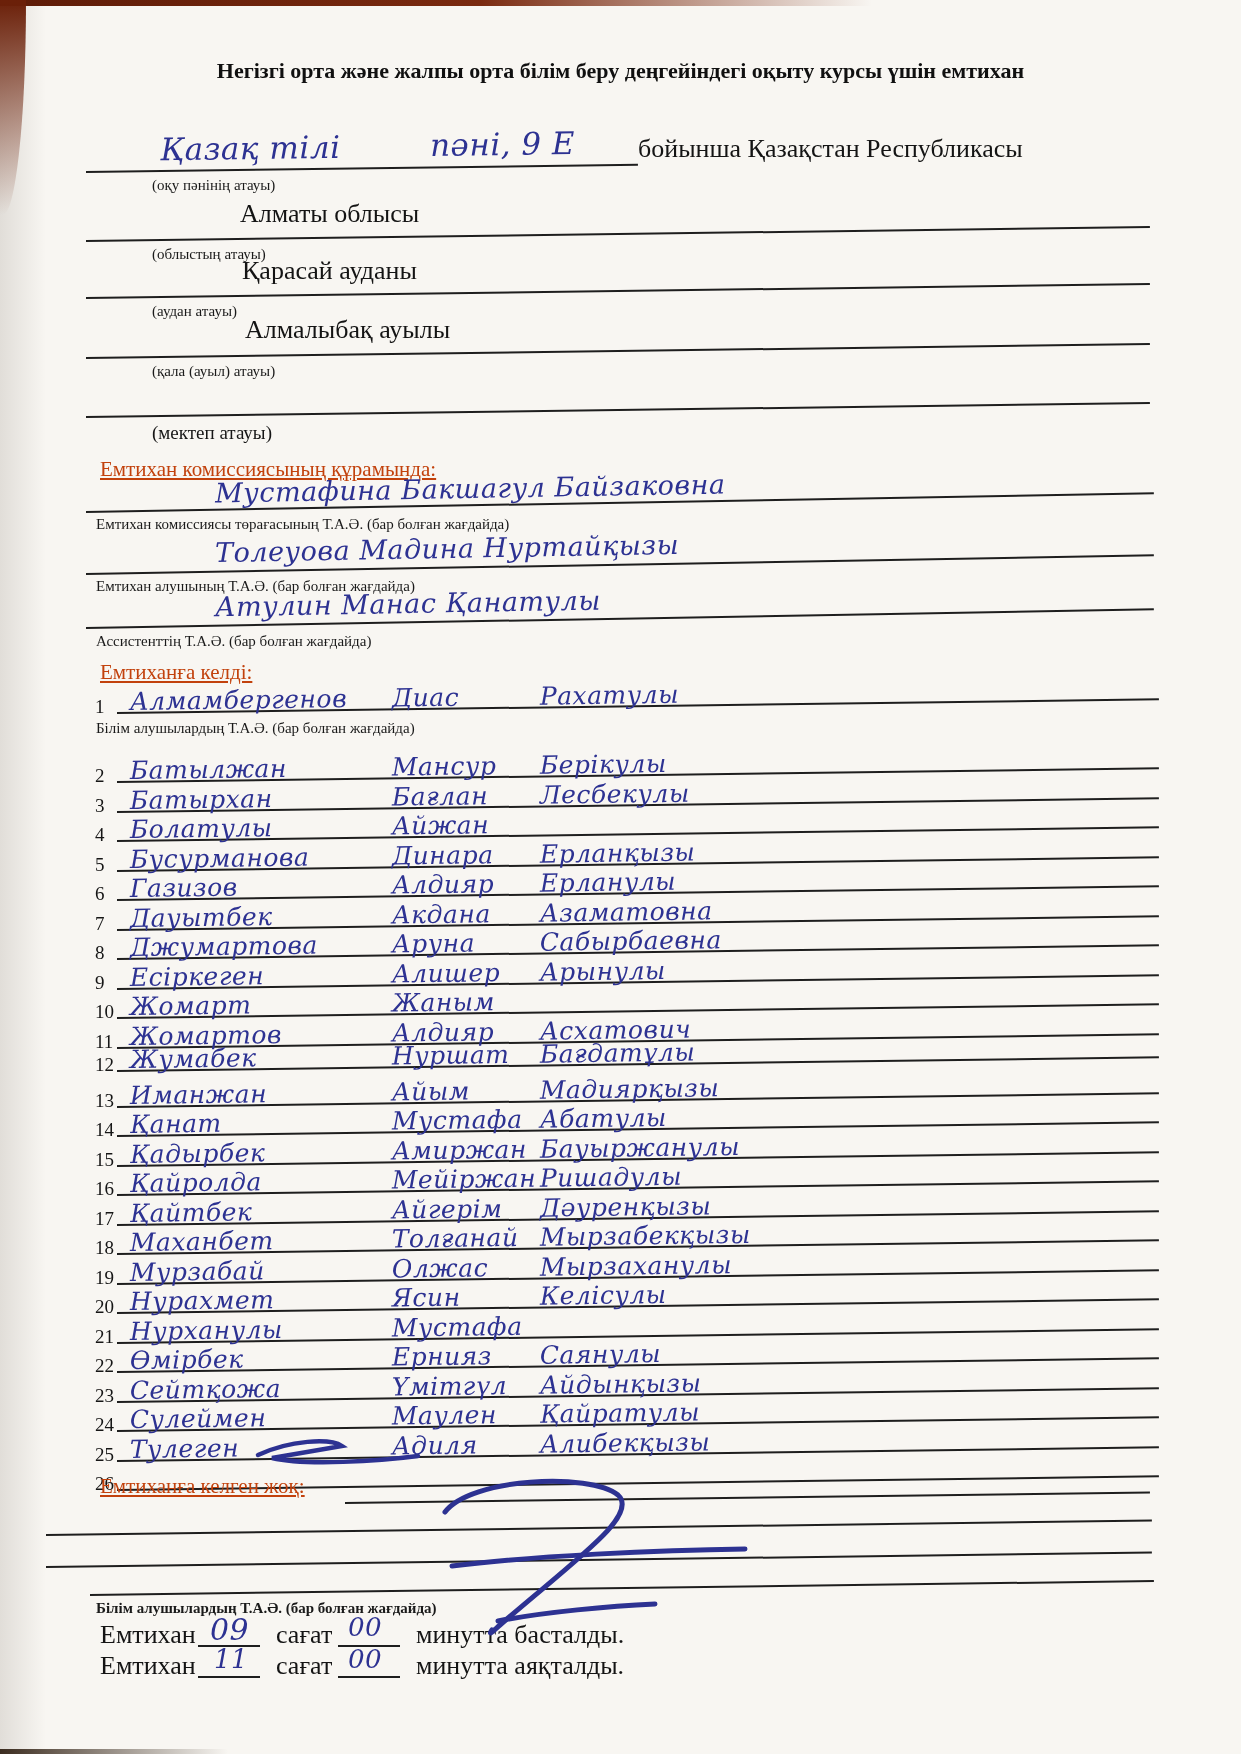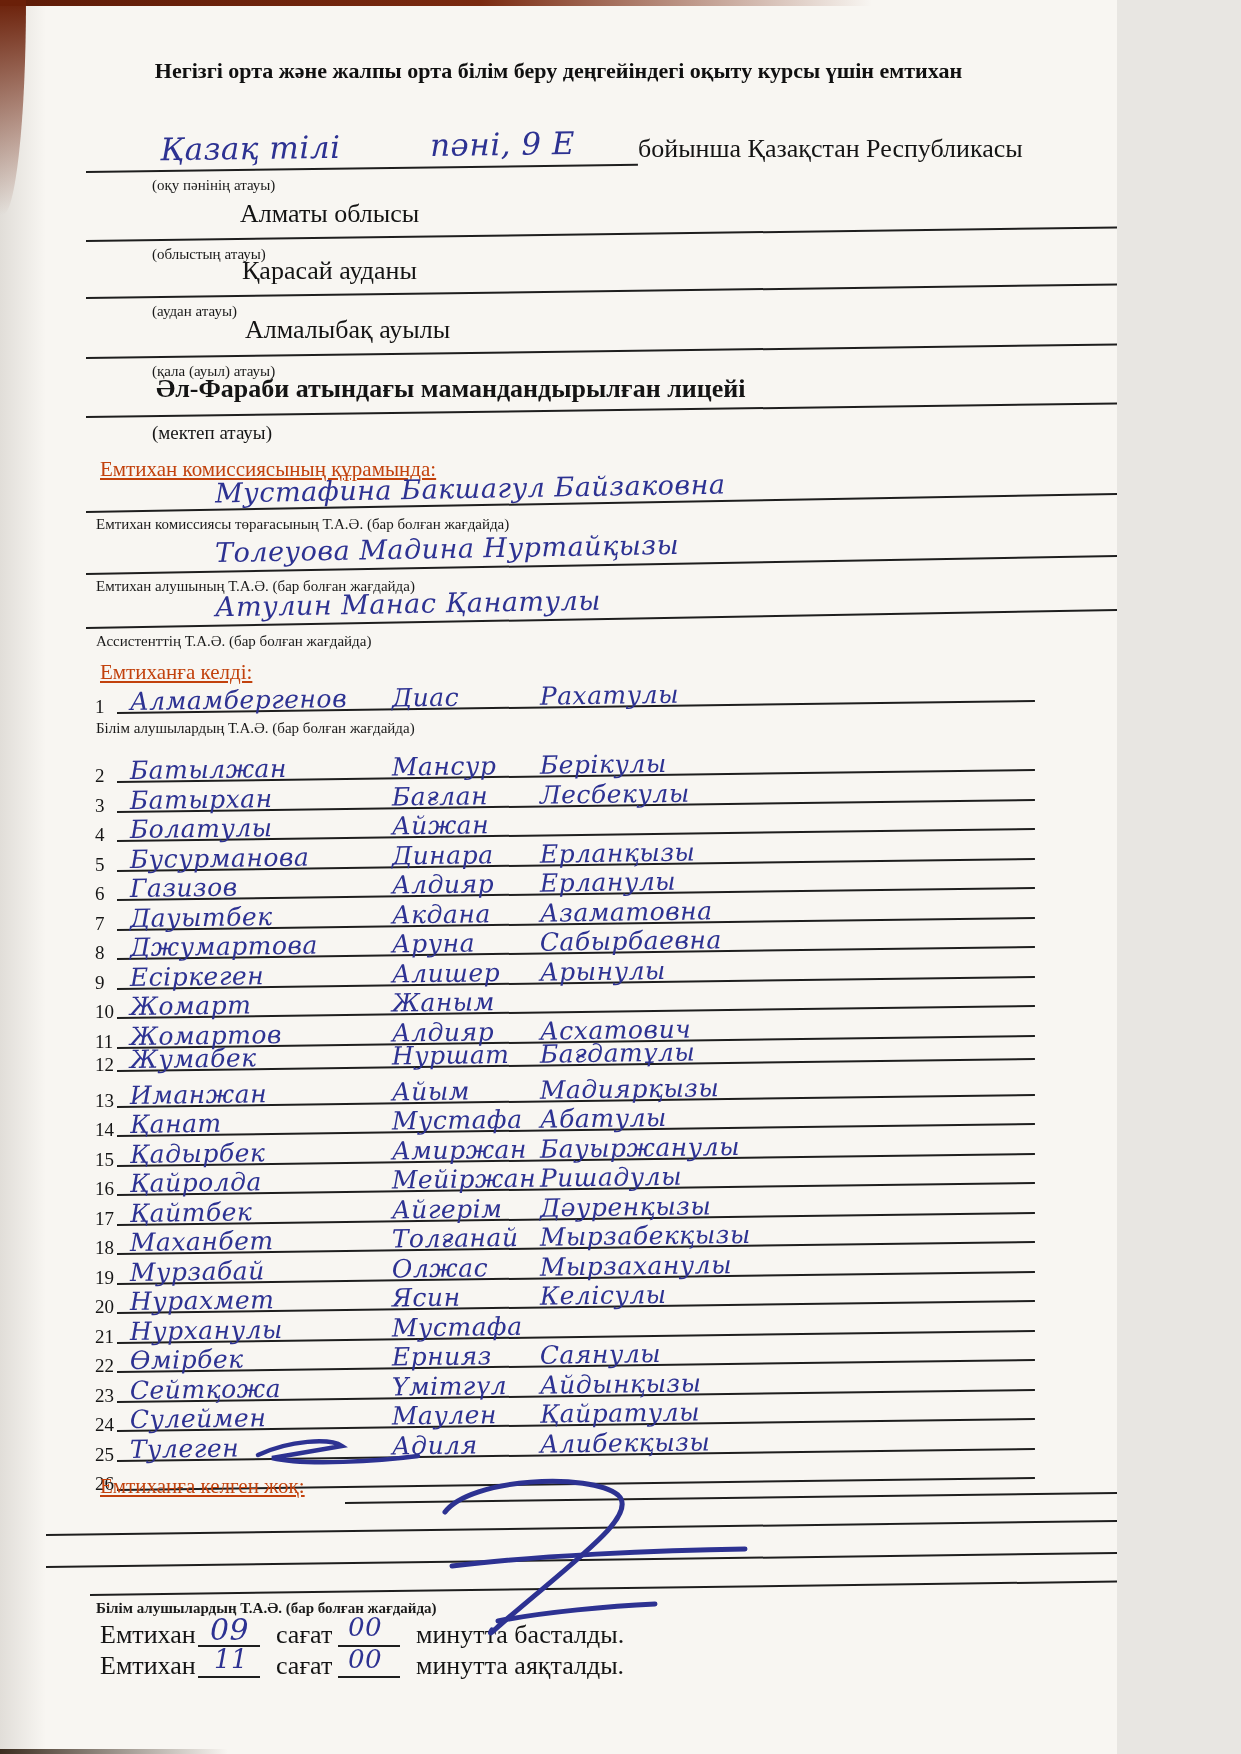--- a/index.html
+++ b/index.html
@@ -1,18 +1,18 @@
 <!DOCTYPE html>
 <html><head>
 <meta charset="utf-8">
 <style>
   html,body{margin:0;padding:0;background:#e8e6e2;}
   .page{
     position:relative;
-    width:1117px;height:1754px;
+    width:1241px;height:1754px;
     background:#f8f6f2;
     overflow:hidden;
     font-family:"Liberation Serif",serif;
   }
   .page::before{ 
     content:"";position:absolute;left:0;top:0;bottom:0;width:46px;
     background:linear-gradient(90deg,rgba(120,110,100,0.18),rgba(120,110,100,0));
     pointer-events:none;
   }
   .abs{position:absolute;}
@@ -89,21 +89,20 @@
   <div class="abs label" style="left:152px;top:246px;">(облыстың атауы)</div>
 
   <div class="abs value" style="left:242px;top:256px;">Қарасай ауданы</div>
   <div class="line" style="left:86px;top:297px;width:1064px;"></div>
   <div class="abs label" style="left:152px;top:303px;">(аудан атауы)</div>
 
   <div class="abs value" style="left:245px;top:315px;">Алмалыбақ ауылы</div>
   <div class="line" style="left:86px;top:357px;width:1064px;"></div>
   <div class="abs label" style="left:152px;top:363px;">(қала (ауыл) атауы)</div>
 
-  <div class="abs value" style="left:156px;top:374px;font-weight:bold;">Әл-Фараби атындағы мамандандырылған лицейі</div>
   <div class="line" style="left:86px;top:416px;width:1064px;"></div>
   <div class="abs printed" style="left:152px;top:422px;font-size:19px;">(мектеп атауы)</div>
 
   <div class="abs heading" style="left:100px;top:457px;">Емтихан комиссиясының құрамында:</div>
 
   <div class="abs hw" style="left:215px;top:473px;font-size:27px;transform:rotate(-1deg);">Мустафина  Бакшагул  Байзаковна</div>
   <div class="line" style="left:86px;top:511px;width:1068px;transform:rotate(-1deg);"></div>
   <div class="abs label" style="left:96px;top:516px;">Емтихан комиссиясы төрағасының Т.А.Ә. (бар болған жағдайда)</div>
 
   <div class="abs hw" style="left:215px;top:533px;font-size:27px;transform:rotate(-1deg);">Толеуова  Мадина  Нуртайқызы</div>

